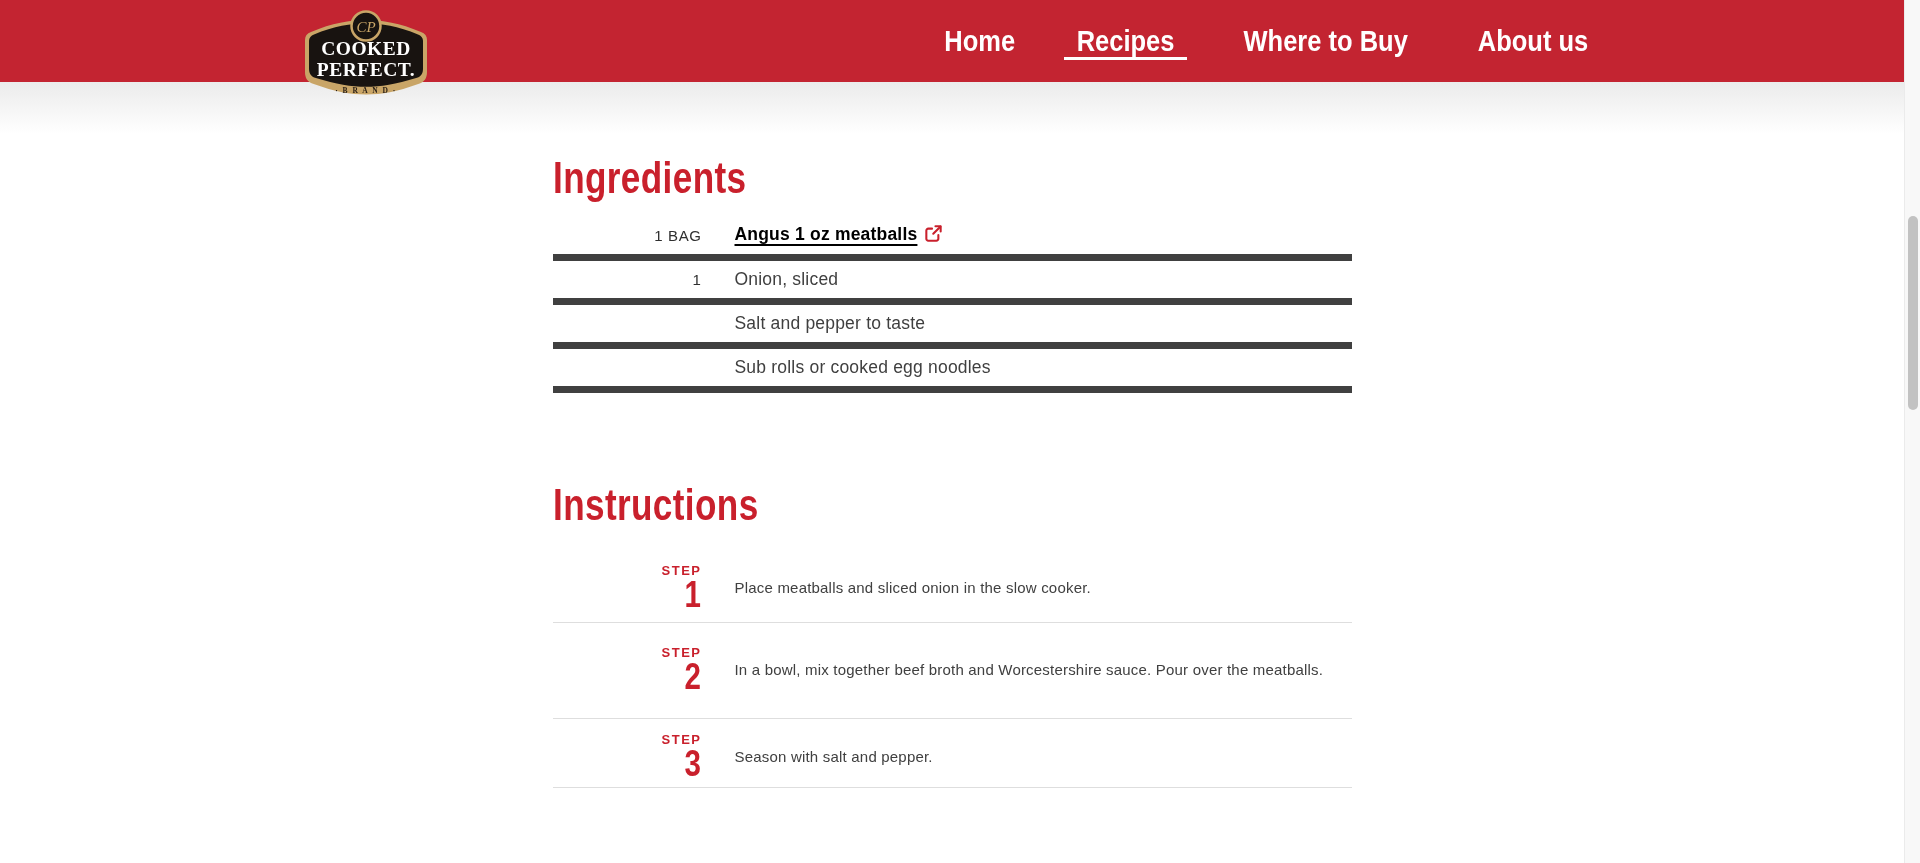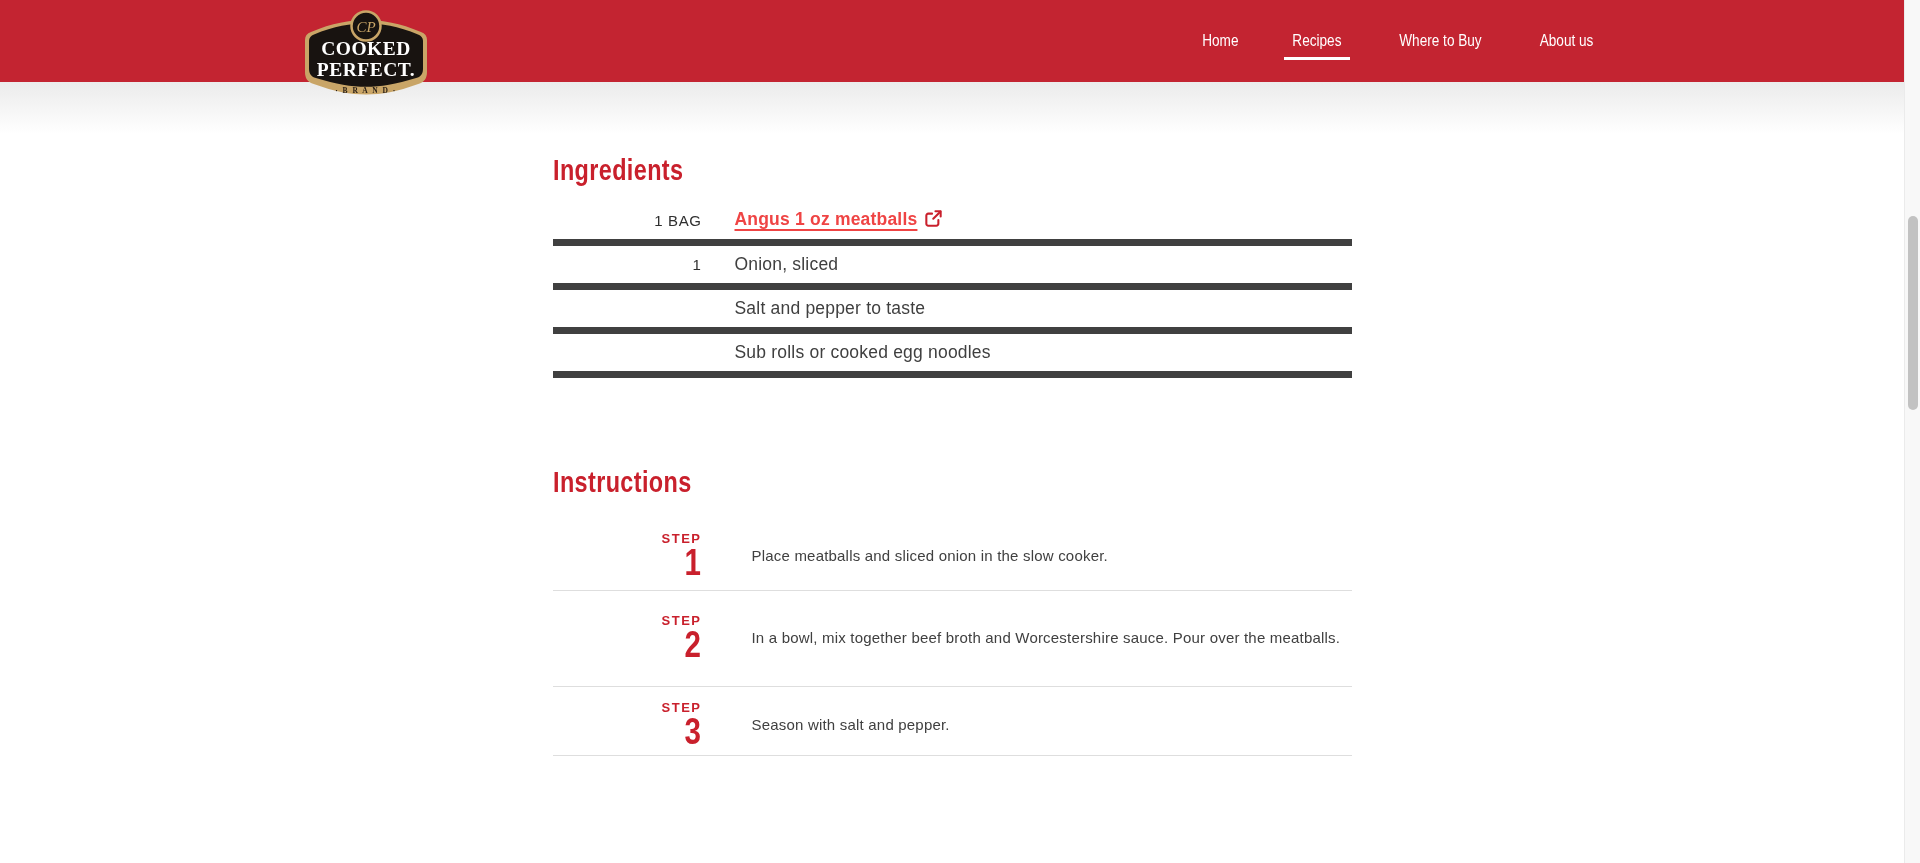--- a/index.html
+++ b/index.html
@@ -30,38 +30,38 @@
     z-index: 6; cursor: pointer;
   }
   .nav {
     position: absolute; top: 0; right: 322px; height: 82px;
     display: flex; align-items: center; gap: 46px;
     z-index: 6;
   }
   .nav-item {
     position: relative;
     color: #ffffff;
-    font-size: 16px; font-weight: normal;
+    font-size: 30px; font-weight: bold;
     line-height: 82px; height: 82px;
     cursor: pointer; white-space: nowrap;
   }
   .nav-item .cond { display: inline-block; transform: scaleX(0.85); transform-origin: 50% 50%; }
   .nav-item.active::after {
     content: "";
     position: absolute; left: -4px; right: -4px; top: 57px;
     height: 3px; background: #ffffff;
   }
 
   
   .page { position: absolute; top: 82px; left: 0; width: 1904px; z-index: 2; }
   .container { width: 799px; margin: 0 auto; }
 
   h2.section-heading {
     color: #c9202c;
-    font-size: 30px; font-weight: bold;
+    font-size: 45px; font-weight: bold;
     line-height: 1.05;
     letter-spacing: 0.5px;
   }
   h2 .cond { display: inline-block; transform: scaleX(0.78); transform-origin: 0 50%; }
 
   .ingredients-heading { margin-top: 72px; }
 
   .ing-table { margin-top: 16px; }
   .ing-row {
     display: flex; align-items: center;
@@ -72,35 +72,34 @@
     width: 149px; text-align: right;
     font-size: 15px; color: #2f2f2f;
     letter-spacing: 0.6px; white-space: nowrap;
   }
   .ing-name {
     margin-left: 33px;
     font-size: 17.5px; color: #3f3f3f;
     letter-spacing: 0.2px;
   }
   .ing-link {
-    color: #ef4444; font-weight: bold;
+    color: #000000; font-weight: bold;
     text-decoration: underline;
     text-decoration-thickness: 2px;
     text-underline-offset: 4px;
     cursor: pointer;
   }
   .ext-icon { margin-left: 8px; vertical-align: -2px; }
 
   .instructions-heading { margin-top: 88px; }
 
   .steps { margin-top: 4px; }
   .step {
     display: flex; align-items: flex-start;
     border-bottom: 1px solid #dedede;
-    justify-content: space-between;
   }
   .step:nth-child(1) { padding-top: 30px; padding-bottom: 10px; }
   .step:nth-child(2) { padding-top: 22px; padding-bottom: 24px; }
   .step:nth-child(3) { padding-top: 13px; padding-bottom: 6px; }
   .step-badge { width: 149px; text-align: right; }
   .step-label {
     display: block;
     color: #c9202c; font-size: 13px; font-weight: bold;
     letter-spacing: 1.5px; line-height: 15px;
   }

